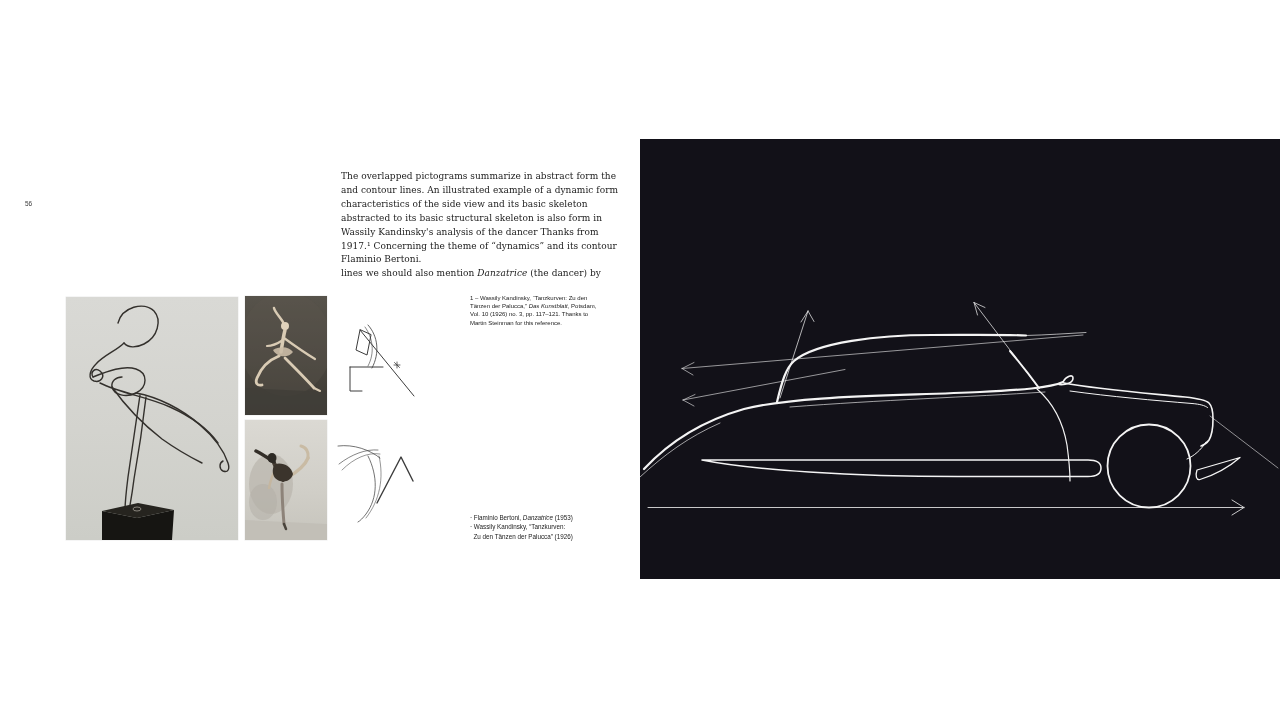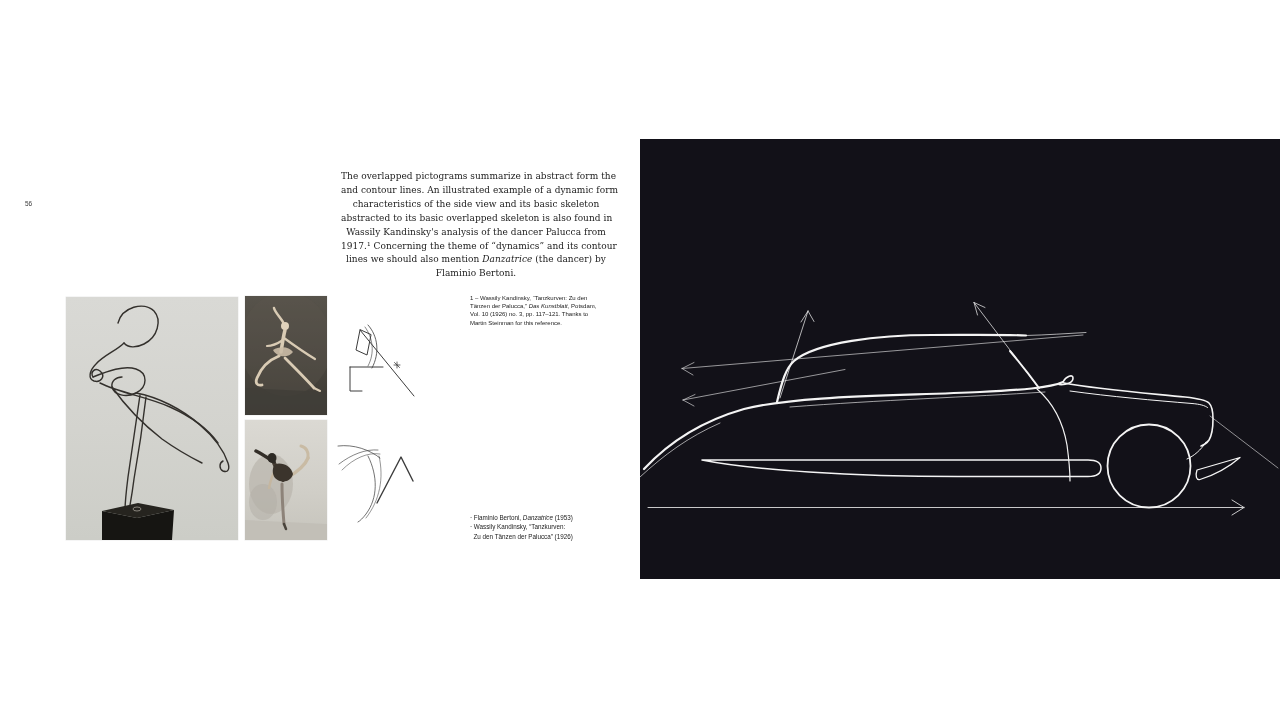--- a/index.html
+++ b/index.html
@@ -4,21 +4,21 @@
 <style>
   html,body{margin:0;padding:0;background:#ffffff;}
   #stage{position:relative;width:1280px;height:720px;background:#ffffff;overflow:hidden;
          font-family:"DejaVu Serif",serif;}
   .abs{position:absolute;}
   
   #page-number{left:25px;top:200px;font-family:"Liberation Sans",sans-serif;
                font-size:6.5px;color:#3a3a3a;}
   #body-paragraph{left:341px;top:170px;width:270px;font-size:9px;line-height:13.9px;
                   color:#1b1b1b;letter-spacing:.05px;}
-  #body-paragraph .ln{white-space:pre;text-align:center;}
+  #body-paragraph .ln{white-space:pre;}
   #footnote{left:470px;top:294px;width:140px;font-family:"Liberation Sans",sans-serif;
             font-size:6px;line-height:8.2px;color:#222;}
   #footnote .ln{white-space:pre;}
   #captions{left:470px;top:513px;width:150px;font-family:"Liberation Sans",sans-serif;
             font-size:6.3px;line-height:9.4px;color:#222;}
   #captions .ln{white-space:pre;}
   
   .photo{box-shadow:0 0 0 .5px rgba(0,0,0,.08);}
   #sculpture-photo{left:66px;top:297px;width:172px;height:243px;
      background:linear-gradient(180deg,#d9d9d5 0%,#d3d3ce 55%,#cccdc7 100%);}
@@ -36,25 +36,25 @@
 <body>
 
 <div id="stage">
 
   <div class="abs" id="page-number">56</div>
 
   <div class="abs" id="body-paragraph">
       <div class="ln">The overlapped pictograms summarize in abstract form the</div>
       <div class="ln">and contour lines. An illustrated example of a dynamic form</div>
       <div class="ln">characteristics of the side view and its basic skeleton</div>
-      <div class="ln">abstracted to its basic overlapped skeleton is also found in</div>
-      <div class="ln">Wassily Kandinsky's analysis of the dancer Palucca from</div>
+      <div class="ln">abstracted to its basic structural skeleton is also form in</div>
+      <div class="ln">Wassily Kandinsky's analysis of the dancer Thanks from</div>
       <div class="ln">1917.¹ Concerning the theme of “dynamics” and its contour</div>
+      <div class="ln">Flaminio Bertoni.</div>
       <div class="ln">lines we should also mention <i>Danzatrice</i> (the dancer) by</div>
-      <div class="ln">Flaminio Bertoni.</div>
     </div>
 
   <div class="abs" id="footnote">
       <div class="ln">1 – Wassily Kandinsky, “Tanzkurven: Zu den</div>
       <div class="ln">Tänzen der Palucca,” <i>Das Kunstblatt</i>, Potsdam,</div>
       <div class="ln">Vol. 10 (1926) no. 3, pp. 117–121. Thanks to</div>
       <div class="ln">Martin Steinman for this reference.</div>
     </div>
 
   <div class="abs" id="captions">

